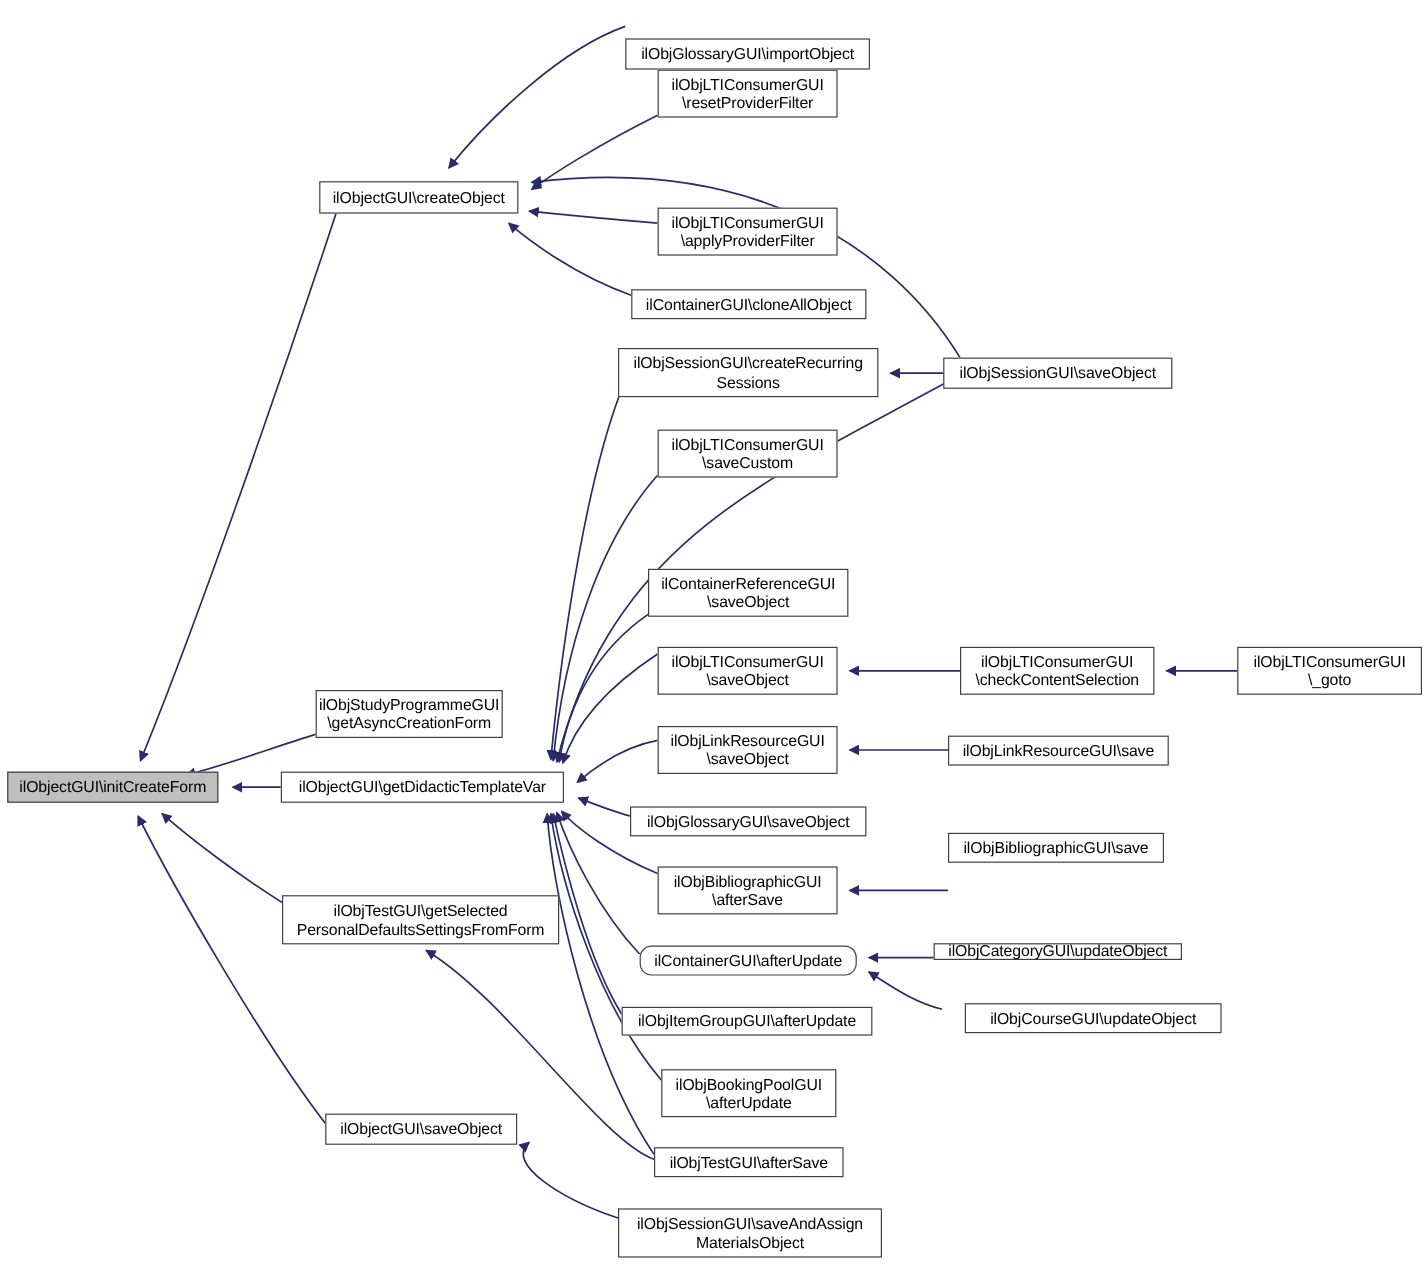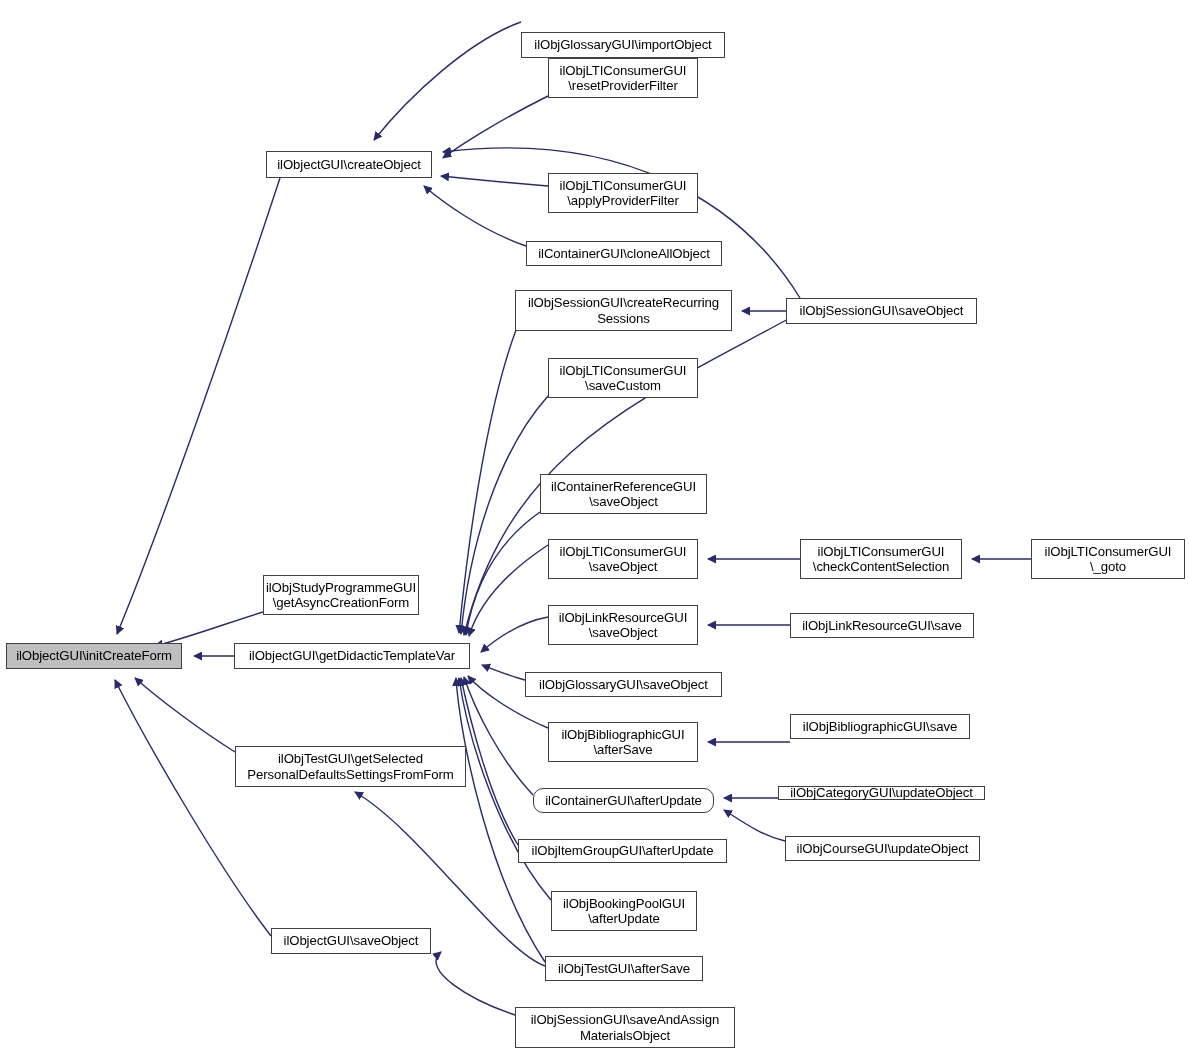--- a/index.html
+++ b/index.html
@@ -115,26 +115,26 @@
 \_goto</div>
     <div class="node" style="left: 263px; top: 575px; width: 156px; height: 40px;">ilObjStudyProgrammeGUI
 \getAsyncCreationForm</div>
     <div class="node" style="left: 548px; top: 605px; width: 150px; height: 40px;">ilObjLinkResourceGUI
 \saveObject</div>
     <div class="node" style="left: 790px; top: 613px; width: 184px; height: 25px;">ilObjLinkResourceGUI\save</div>
     <div class="node" style="left: 234px; top: 643px; width: 236px; height: 26px;">ilObjectGUI\getDidacticTemplateVar</div>
     <div class="node" style="left: 525px; top: 672px; width: 197px; height: 25px;">ilObjGlossaryGUI\saveObject</div>
     <div class="node" style="left: 548px; top: 722px; width: 150px; height: 40px;">ilObjBibliographicGUI
 \afterSave</div>
-    <div class="node" style="left: 790px; top: 714px; width: 180px; height: 25px;">ilObjBibliographicGUI\save</div>
+    <div class="node" style="left: 790px; top: 694px; width: 180px; height: 25px;">ilObjBibliographicGUI\save</div>
     <div class="node" style="left: 235px; top: 746px; width: 231px; height: 41px;">ilObjTestGUI\getSelected
 PersonalDefaultsSettingsFromForm</div>
     <div class="node" style="left: 533px; top: 788px; width: 181px; height: 25px; border-radius: 10px;">ilContainerGUI\afterUpdate</div>
     <div class="node" style="left: 778px; top: 786px; width: 207px; height: 14px;">ilObjCategoryGUI\updateObject</div>
     <div class="node" style="left: 518px; top: 839px; width: 209px; height: 24px;">ilObjItemGroupGUI\afterUpdate</div>
-    <div class="node" style="left: 785px; top: 836px; width: 195px; height: 25px;">ilObjCourseGUI\updateObject</div>
+    <div class="node" style="left: 804px; top: 836px; width: 214px; height: 25px;">ilObjCourseGUI\updateObject</div>
     <div class="node" style="left: 551px; top: 891px; width: 146px; height: 40px;">ilObjBookingPoolGUI
 \afterUpdate</div>
     <div class="node" style="left: 271px; top: 928px; width: 160px; height: 26px;">ilObjectGUI\saveObject</div>
     <div class="node" style="left: 545px; top: 956px; width: 158px; height: 25px;">ilObjTestGUI\afterSave</div>
     <div class="node" style="left: 515px; top: 1007px; width: 220px; height: 41px;">ilObjSessionGUI\saveAndAssign
 MaterialsObject</div>
   </div>
 
 </body></html>

